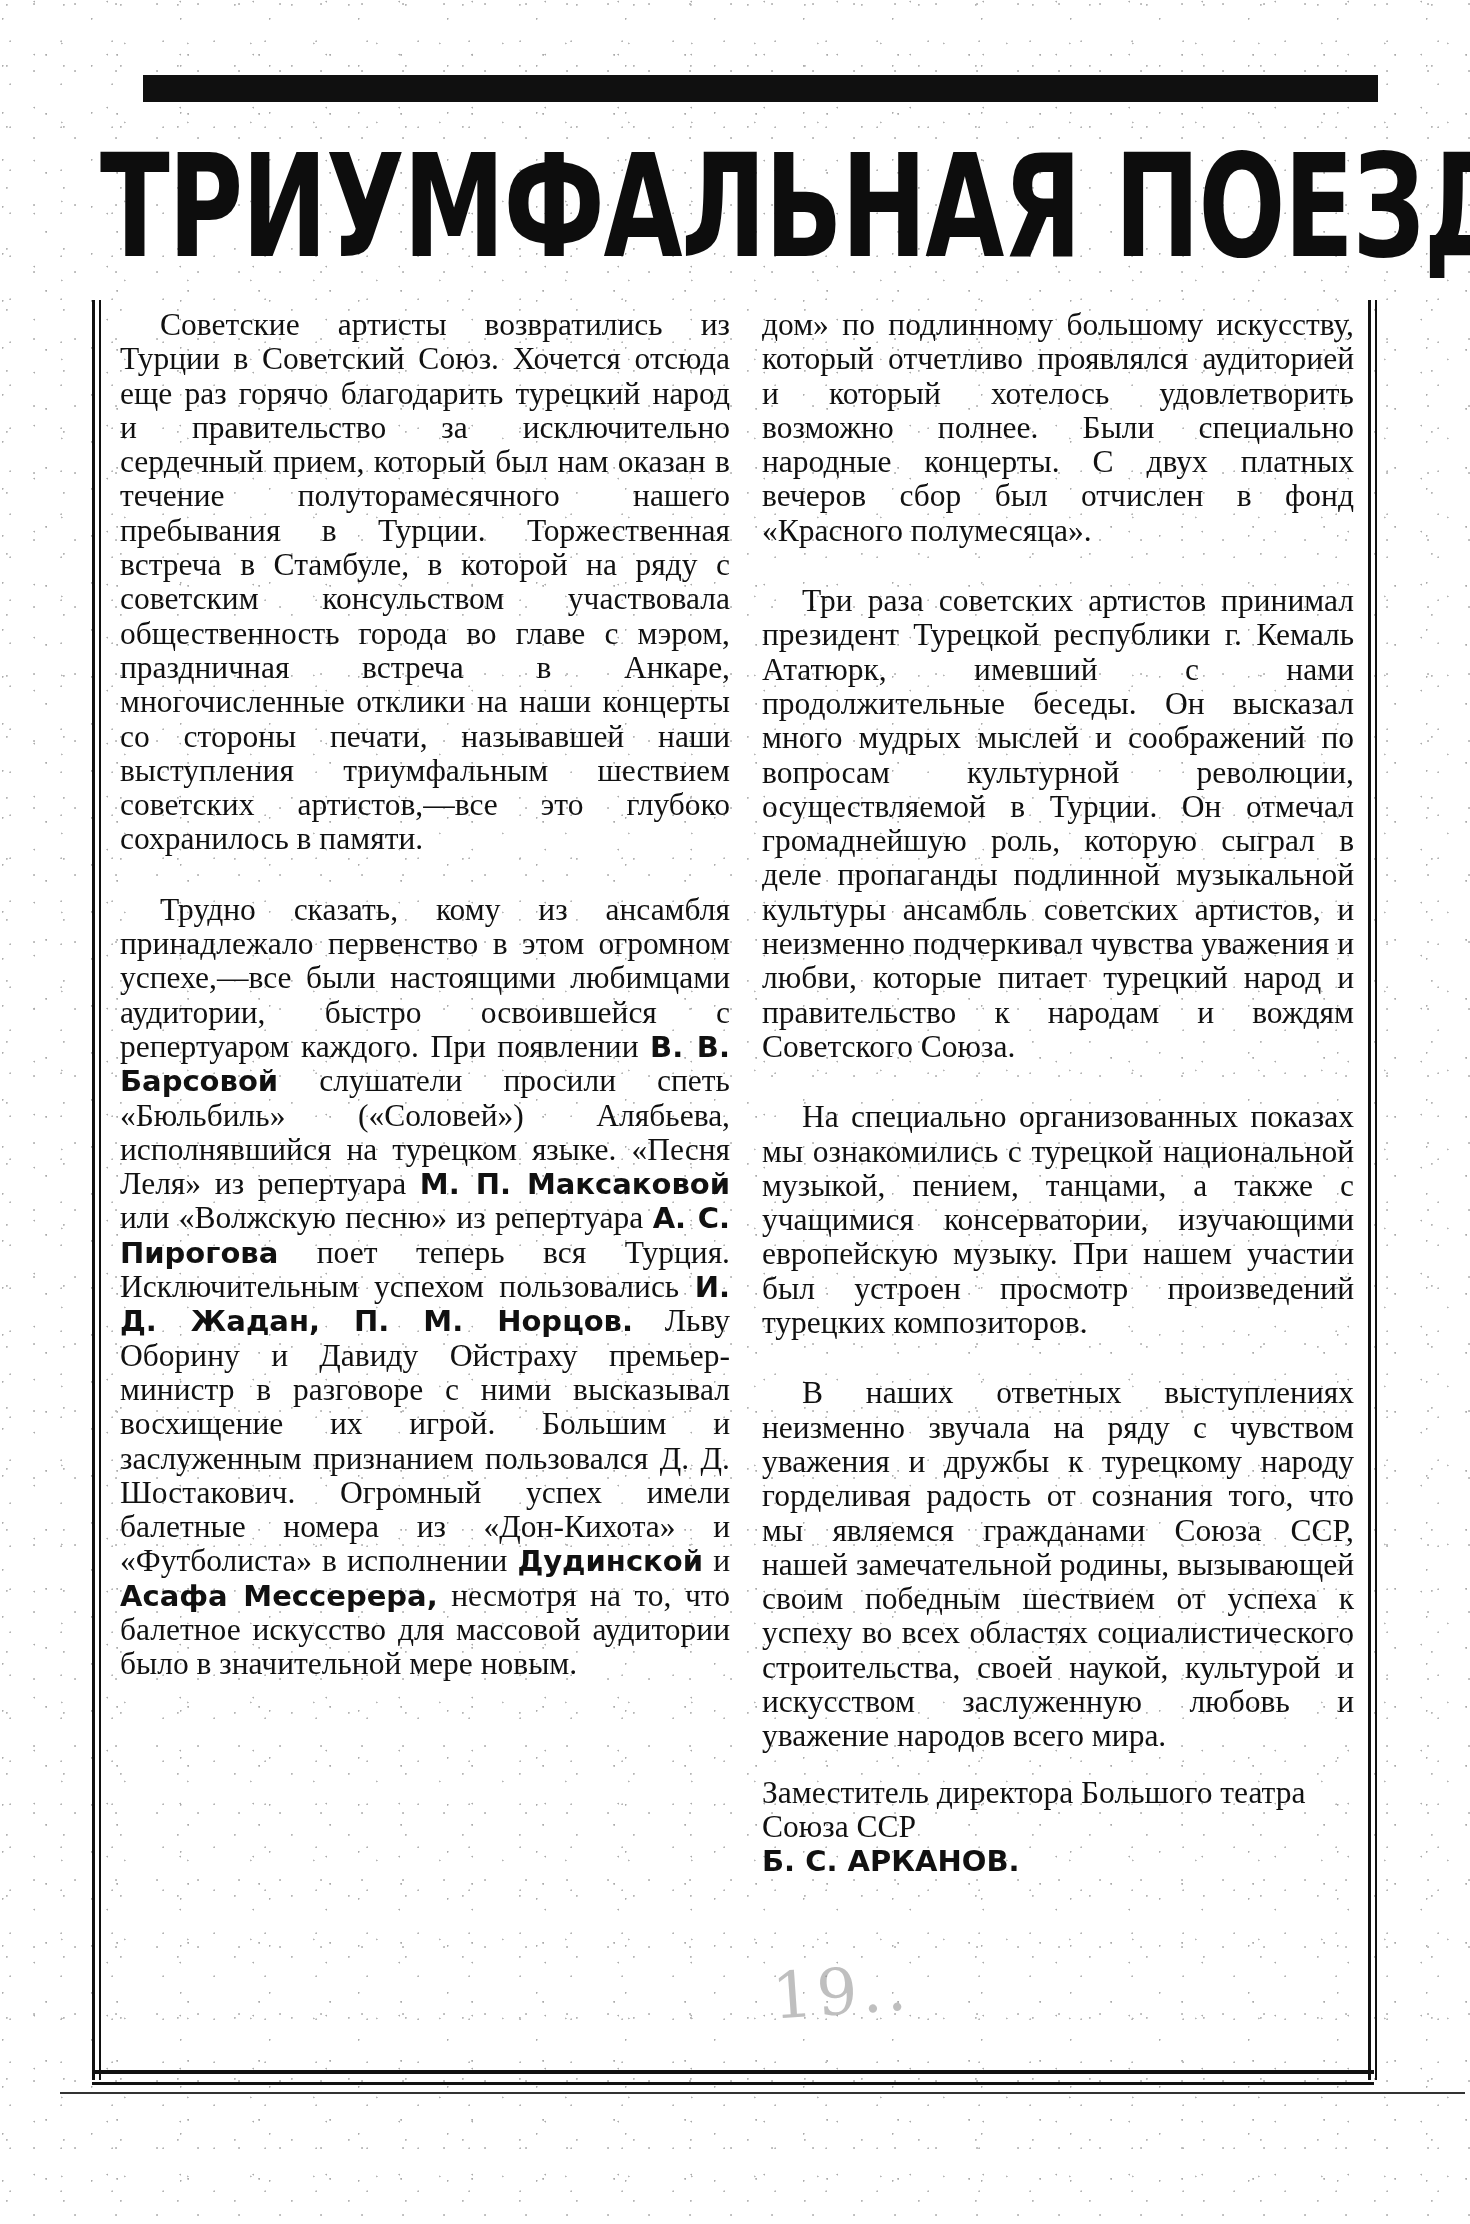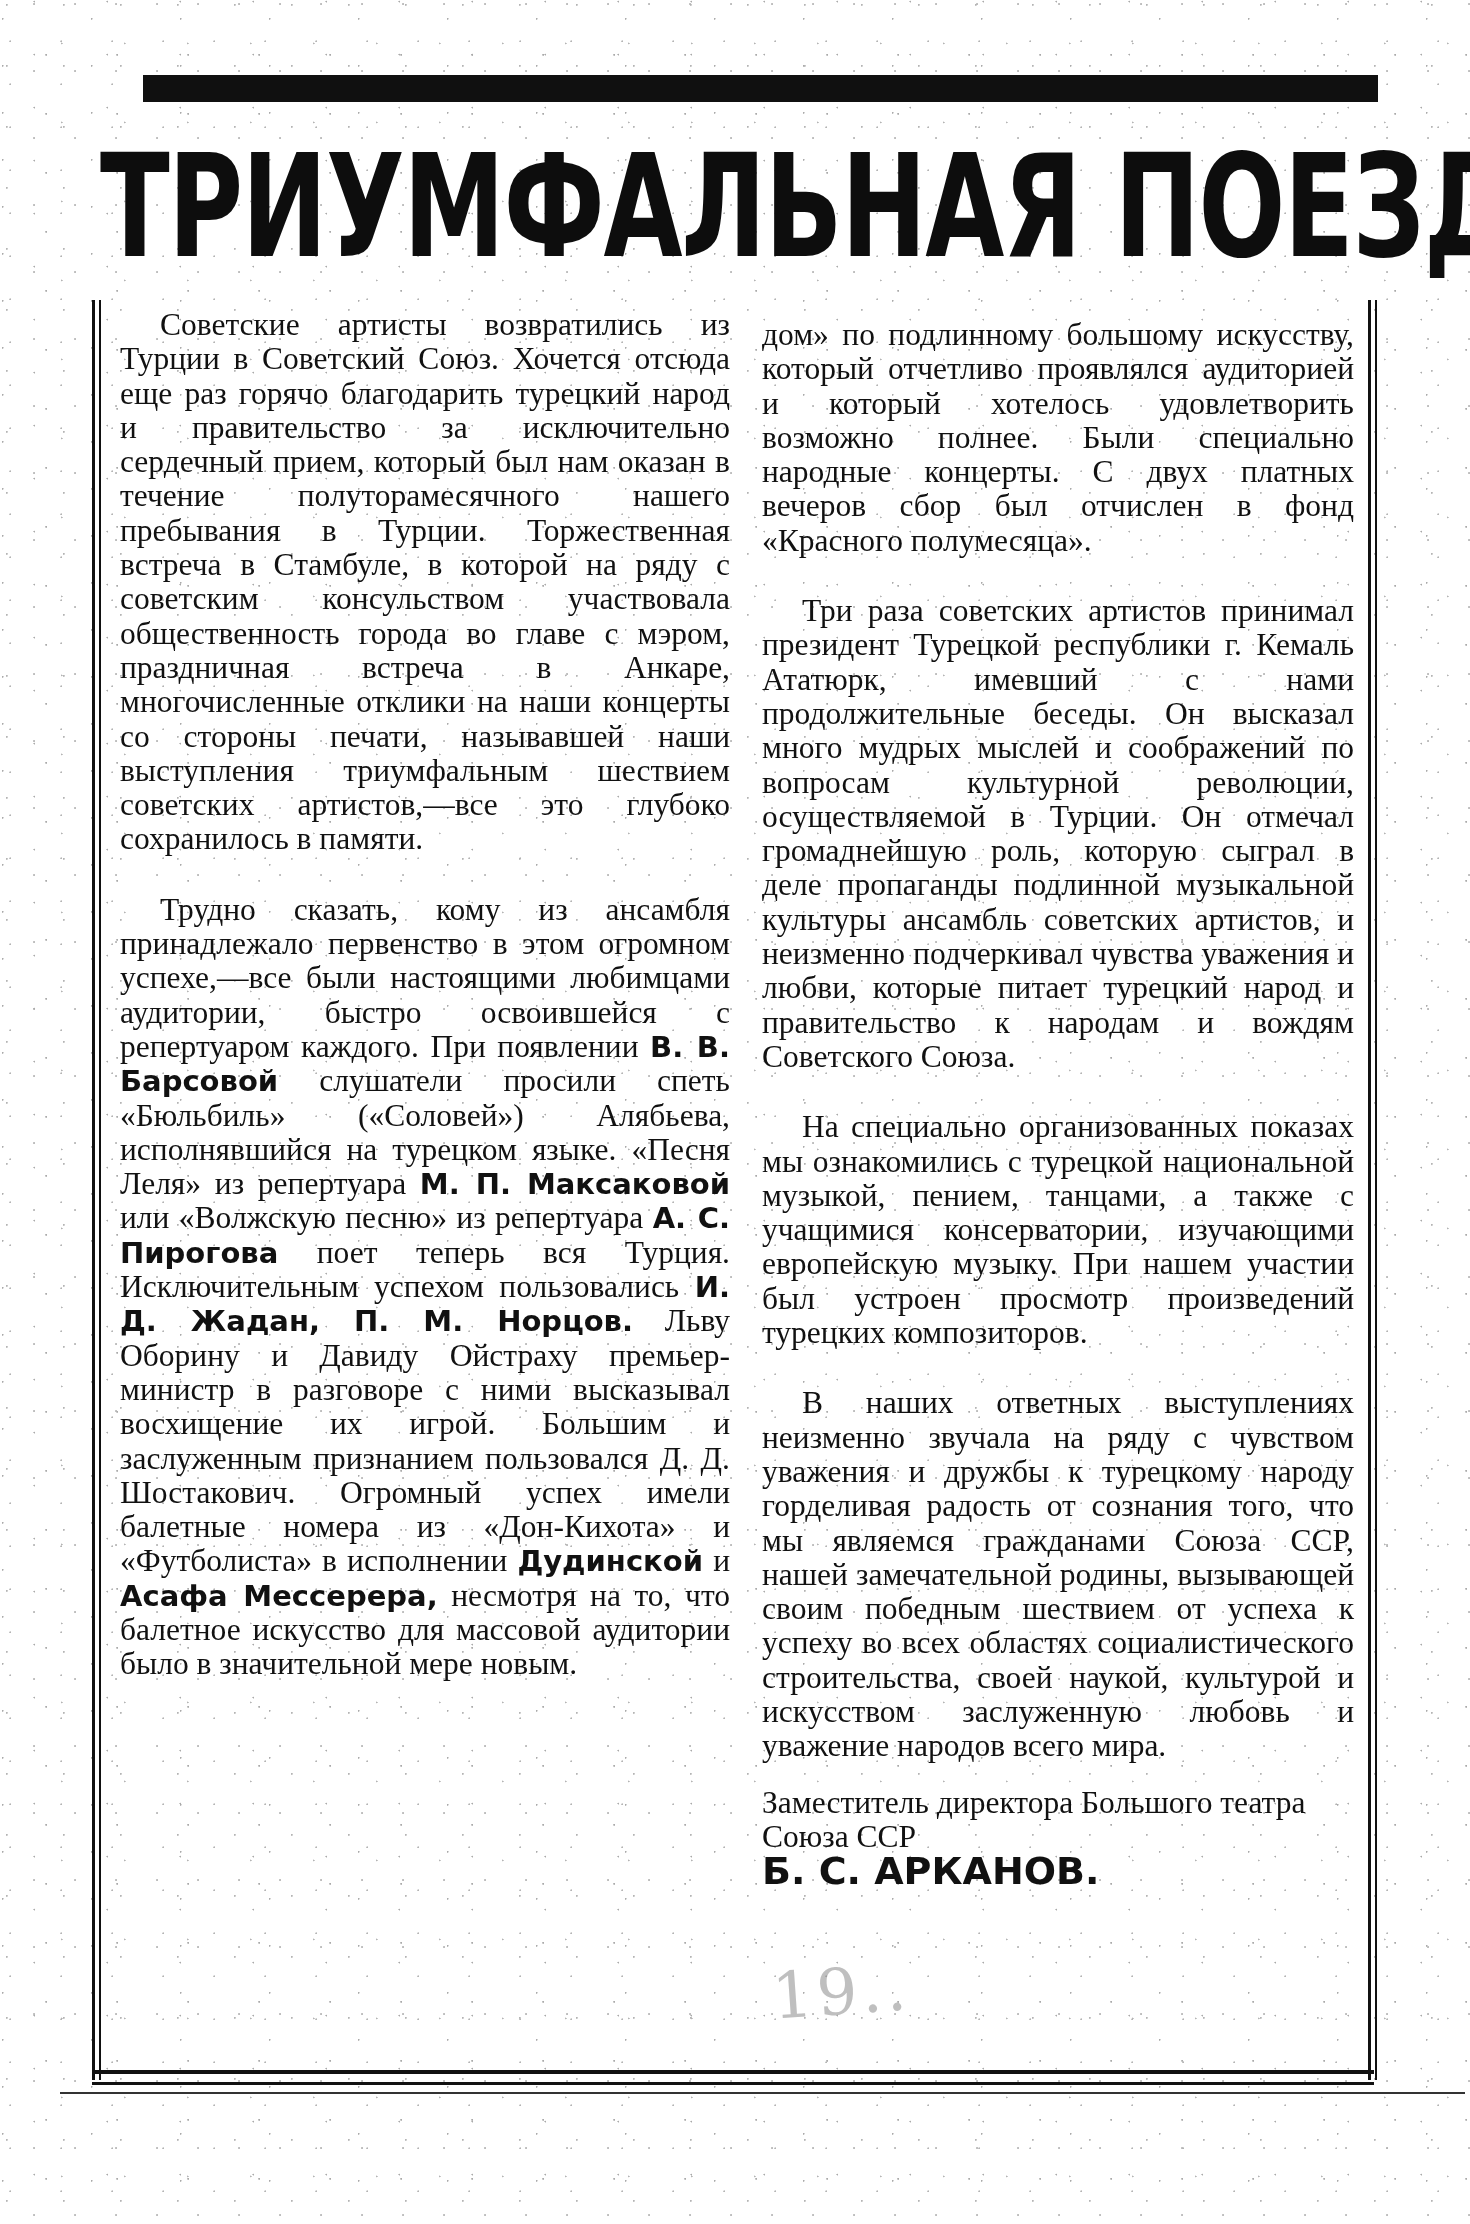--- a/index.html
+++ b/index.html
@@ -91,35 +91,35 @@
       line-height: 34.3px;
       text-align: justify;
       hyphens: manual;
     }
     .col-left { left: 120px; width: 610px; }
     .col-right { left: 762px; width: 592px; }
     .col p {
       margin: 0;
       text-indent: 40px;
     }
-    .col p.cont { text-indent: 0; margin-top: 10px; }
+    .col p.cont { text-indent: 0; }
     .col p.gap { margin-top: 36px; }
     .name { font-family: "DejaVu Sans", sans-serif; font-weight: bold; font-size: 29px; }
     .signature {
       margin-top: 22px;
       text-align: left;
       font-size: 31.5px;
       line-height: 34.3px;
     }
     .signature .title-line { display: block; }
     .signature .author {
       display: block;
       font-family: "DejaVu Sans", sans-serif;
       font-weight: bold;
-      font-size: 38px;
+      font-size: 29px;
       padding-right: 46px;
     }
     .stamp {
       position: absolute;
       left: 772px;
       top: 1955px;
       font-family: "DejaVu Serif", serif;
       font-size: 64px;
       color: #8c8c8c;
       opacity: 0.55;

